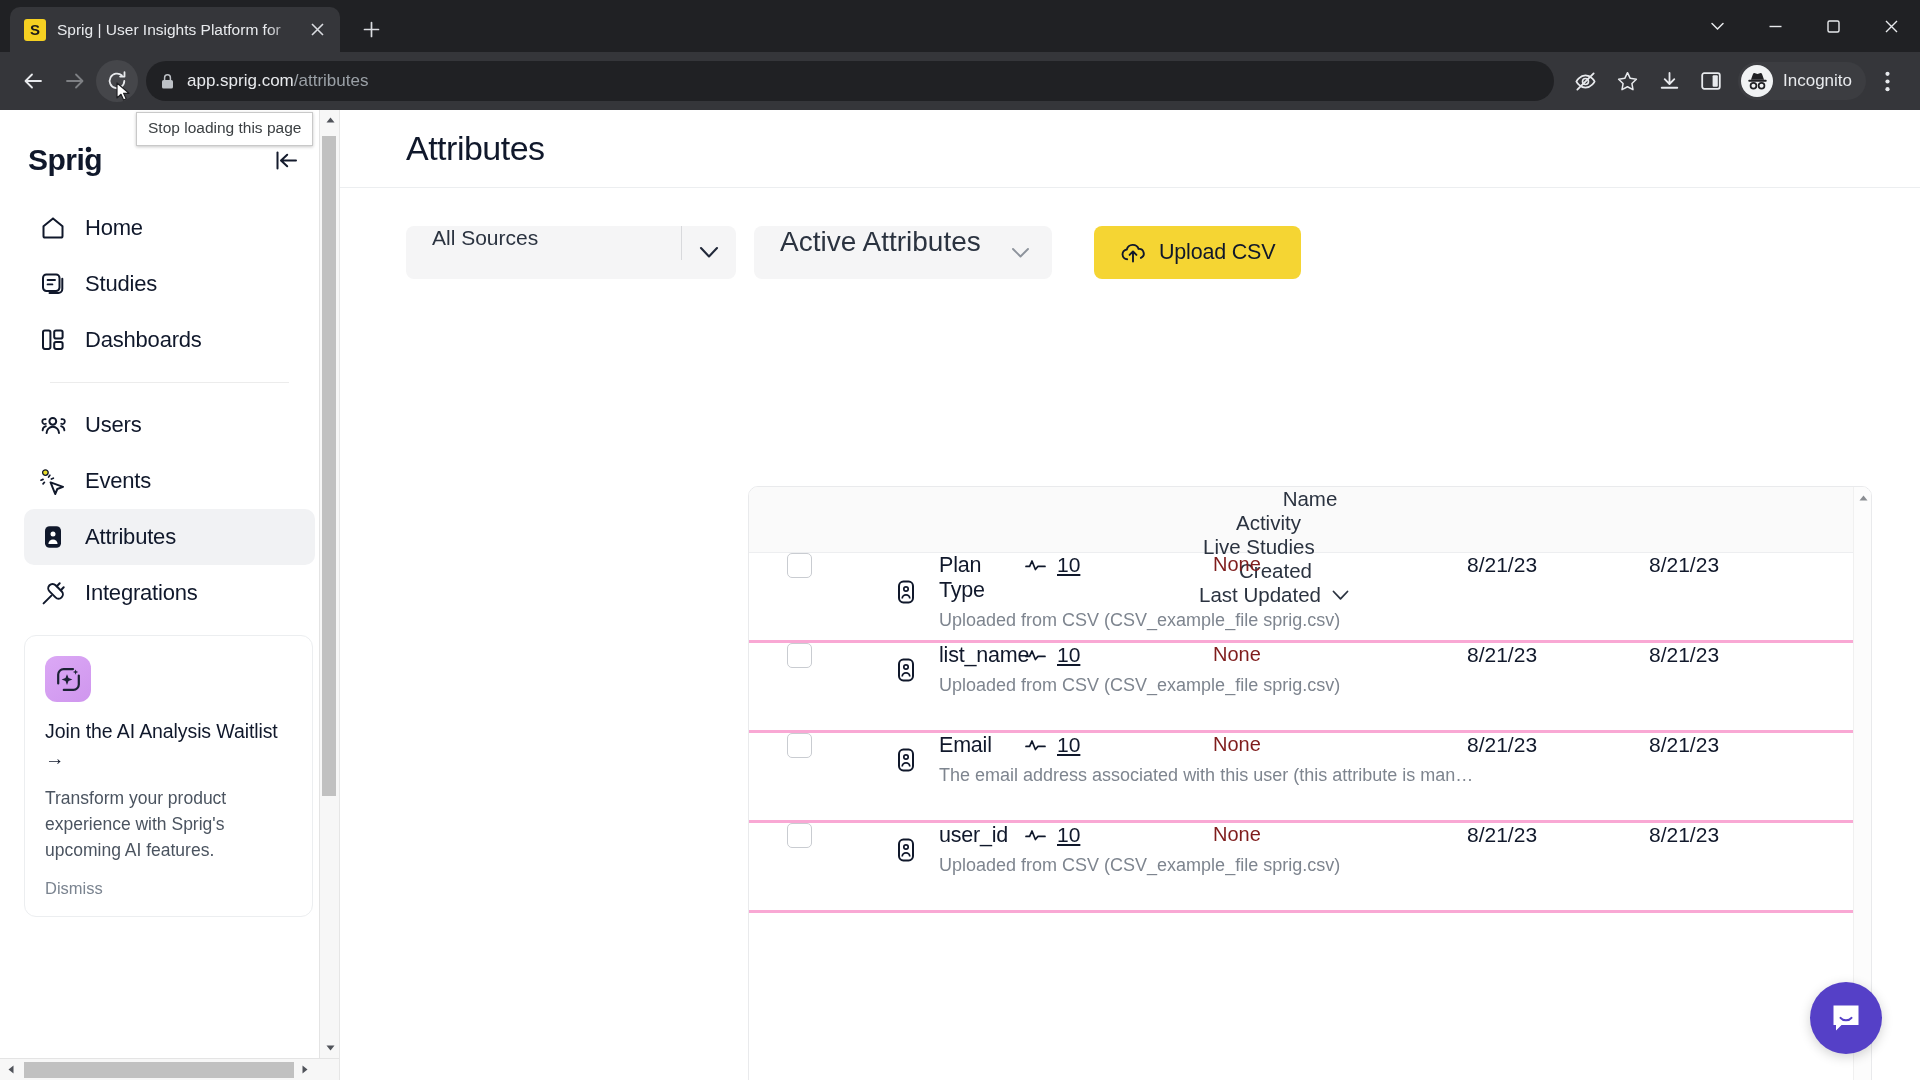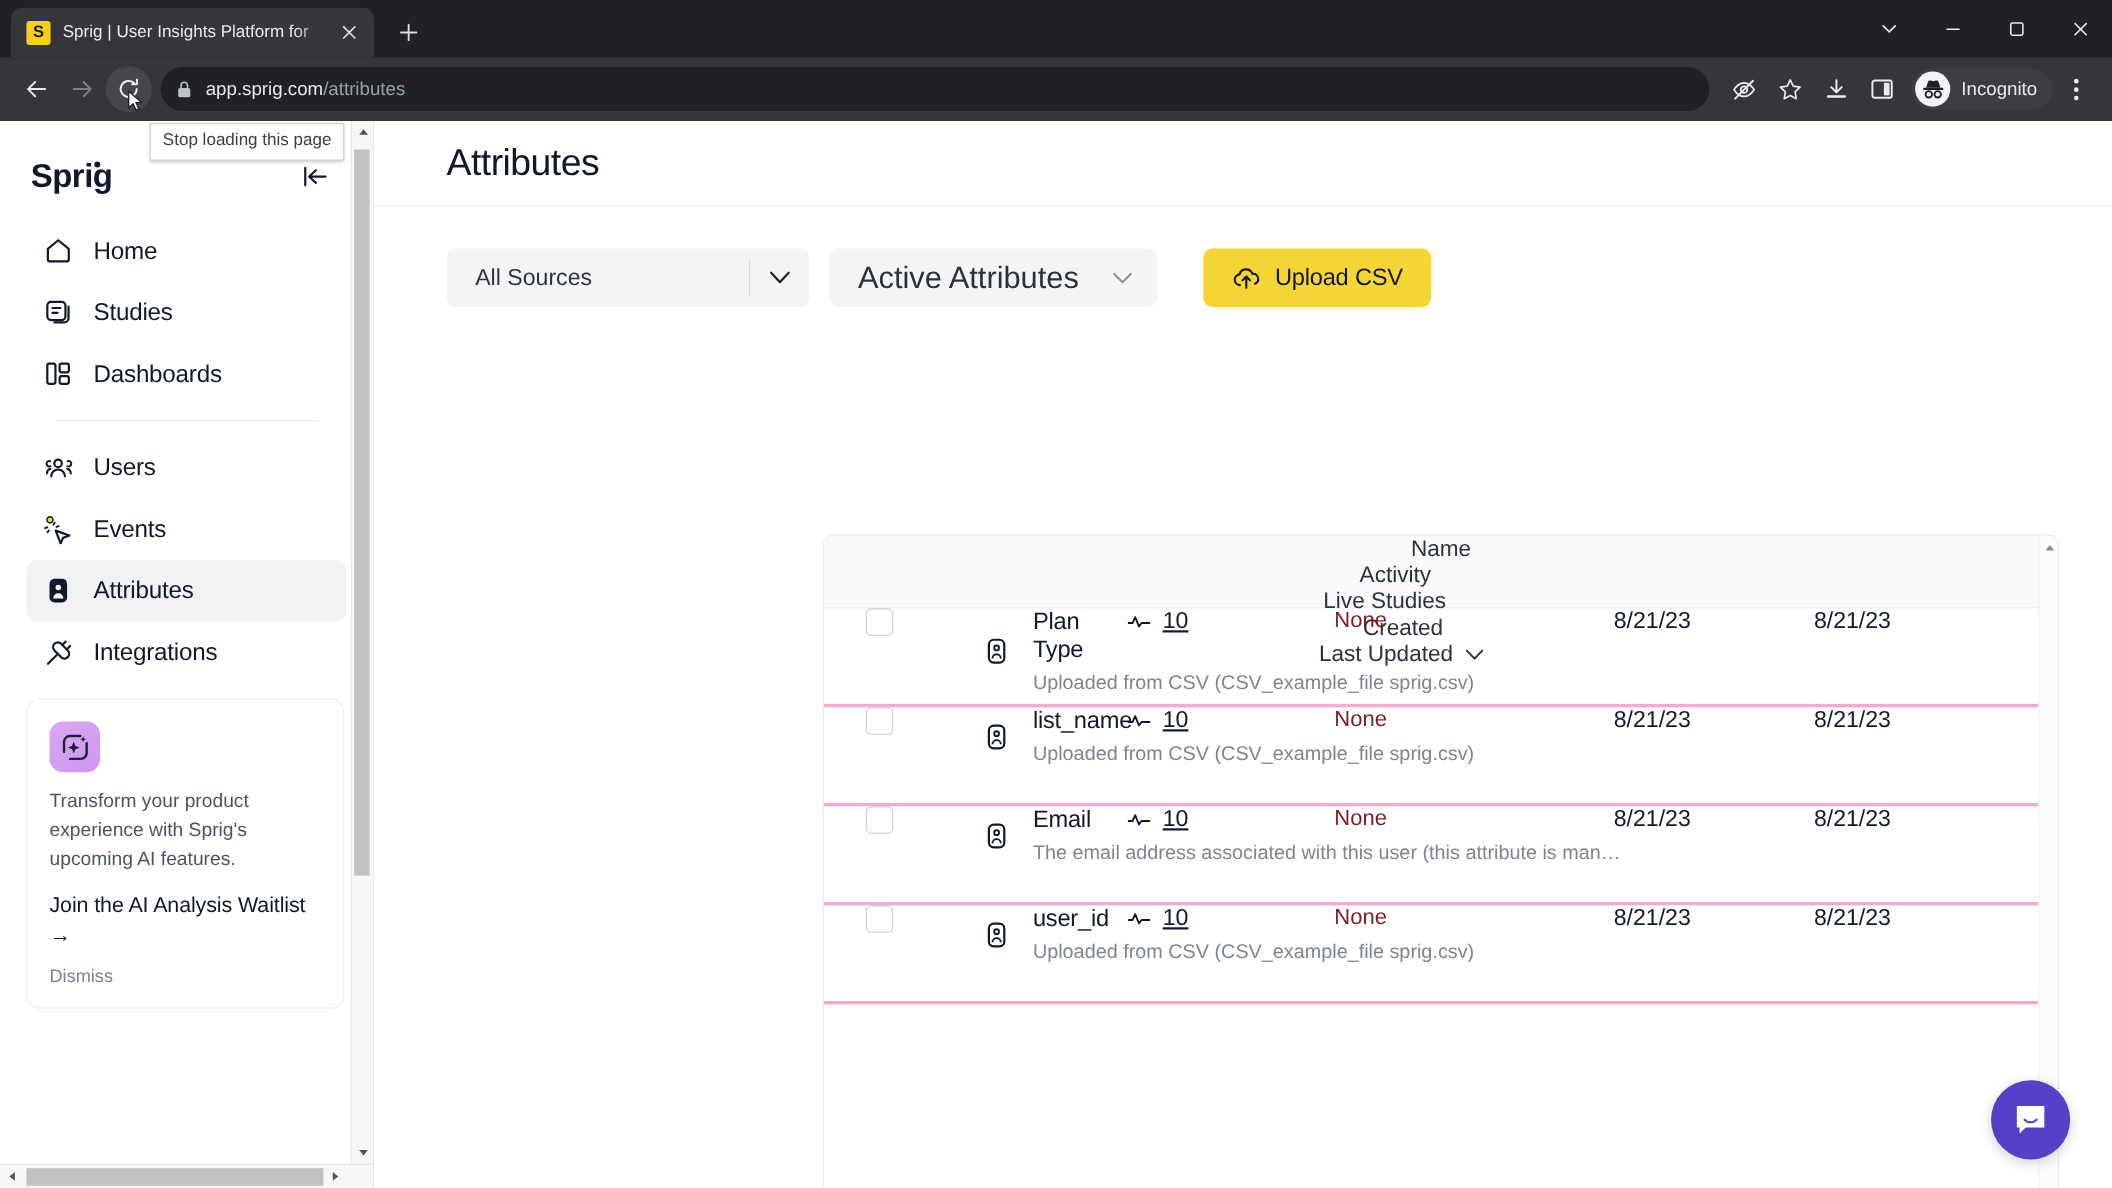--- a/index.html
+++ b/index.html
@@ -234,21 +234,21 @@
   }
   #page-title { font-size: 34px; color: #10182b; letter-spacing: -0.5px; }
 
   #filter-bar {
     display: flex; align-items: center;
     padding: 38px 66px 0 66px;
     gap: 18px;
   }
   .dropdown {
     height: 53px; background: #f5f5f6; border-radius: 8px;
-    display: flex; align-items: center; flex: 0 0 auto;
+    display: flex; flex: 0 0 auto;
   }
   #dd-sources { width: 330px; padding-left: 26px; }
   #dd-sources .lbl { font-size: 21px; color: #2b3340; flex: 1 1 auto; }
   #dd-sources .divider { width: 1px; height: 34px; background: #d8d9dc; }
   #dd-sources .chev {
     width: 54px; display: flex; align-items: center; justify-content: center;
     color: #22293a;
   }
   #dd-status { width: 298px; padding: 0 22px 0 26px; }
   #dd-status .lbl { font-size: 28px; color: #2b3340; flex: 1 1 auto; }
@@ -559,22 +559,22 @@
     </div>
 
     <div id="ai-card">
       <div id="ai-card-icon">
         <svg width="29" height="29" viewBox="0 0 29 29">
           <path d="M4.2 18.5 V9.5 a5.4 5.4 0 0 1 5.4-5.4 H19 M24.8 10.6 V19.5 a5.4 5.4 0 0 1-5.4 5.4 H9.8" stroke="#1c2235" stroke-width="2.2" fill="none" stroke-linecap="round"></path>
           <path d="M13 9.2 l1.5 3.9 3.9 1.5 -3.9 1.5 -1.5 3.9 -1.5-3.9 -3.9-1.5 3.9-1.5Z" fill="#1c2235"></path>
           <path d="M21.6 4.4 l.75 1.95 1.95.75 -1.95.75 -.75 1.95 -.75-1.95 -1.95-.75 1.95-.75Z" fill="#1c2235"></path>
         </svg>
       </div>
+      <div id="ai-card-title">Join the AI Analysis Waitlist →</div>
       <div id="ai-card-body">Transform your product experience with Sprig's upcoming AI features.</div>
-      <div id="ai-card-title">Join the AI Analysis Waitlist →</div>
       <div id="ai-card-dismiss">Dismiss</div>
     </div>
 
     <div id="sb-vscroll">
       <div class="sbar-arrow">
         <svg width="9" height="6" viewBox="0 0 9 6">
             <path d="M0.5 5.5 L4.5 0.5 L8.5 5.5 Z" fill="currentColor"></path>
           </svg>
       </div>
       <div id="sb-vthumb"></div>

